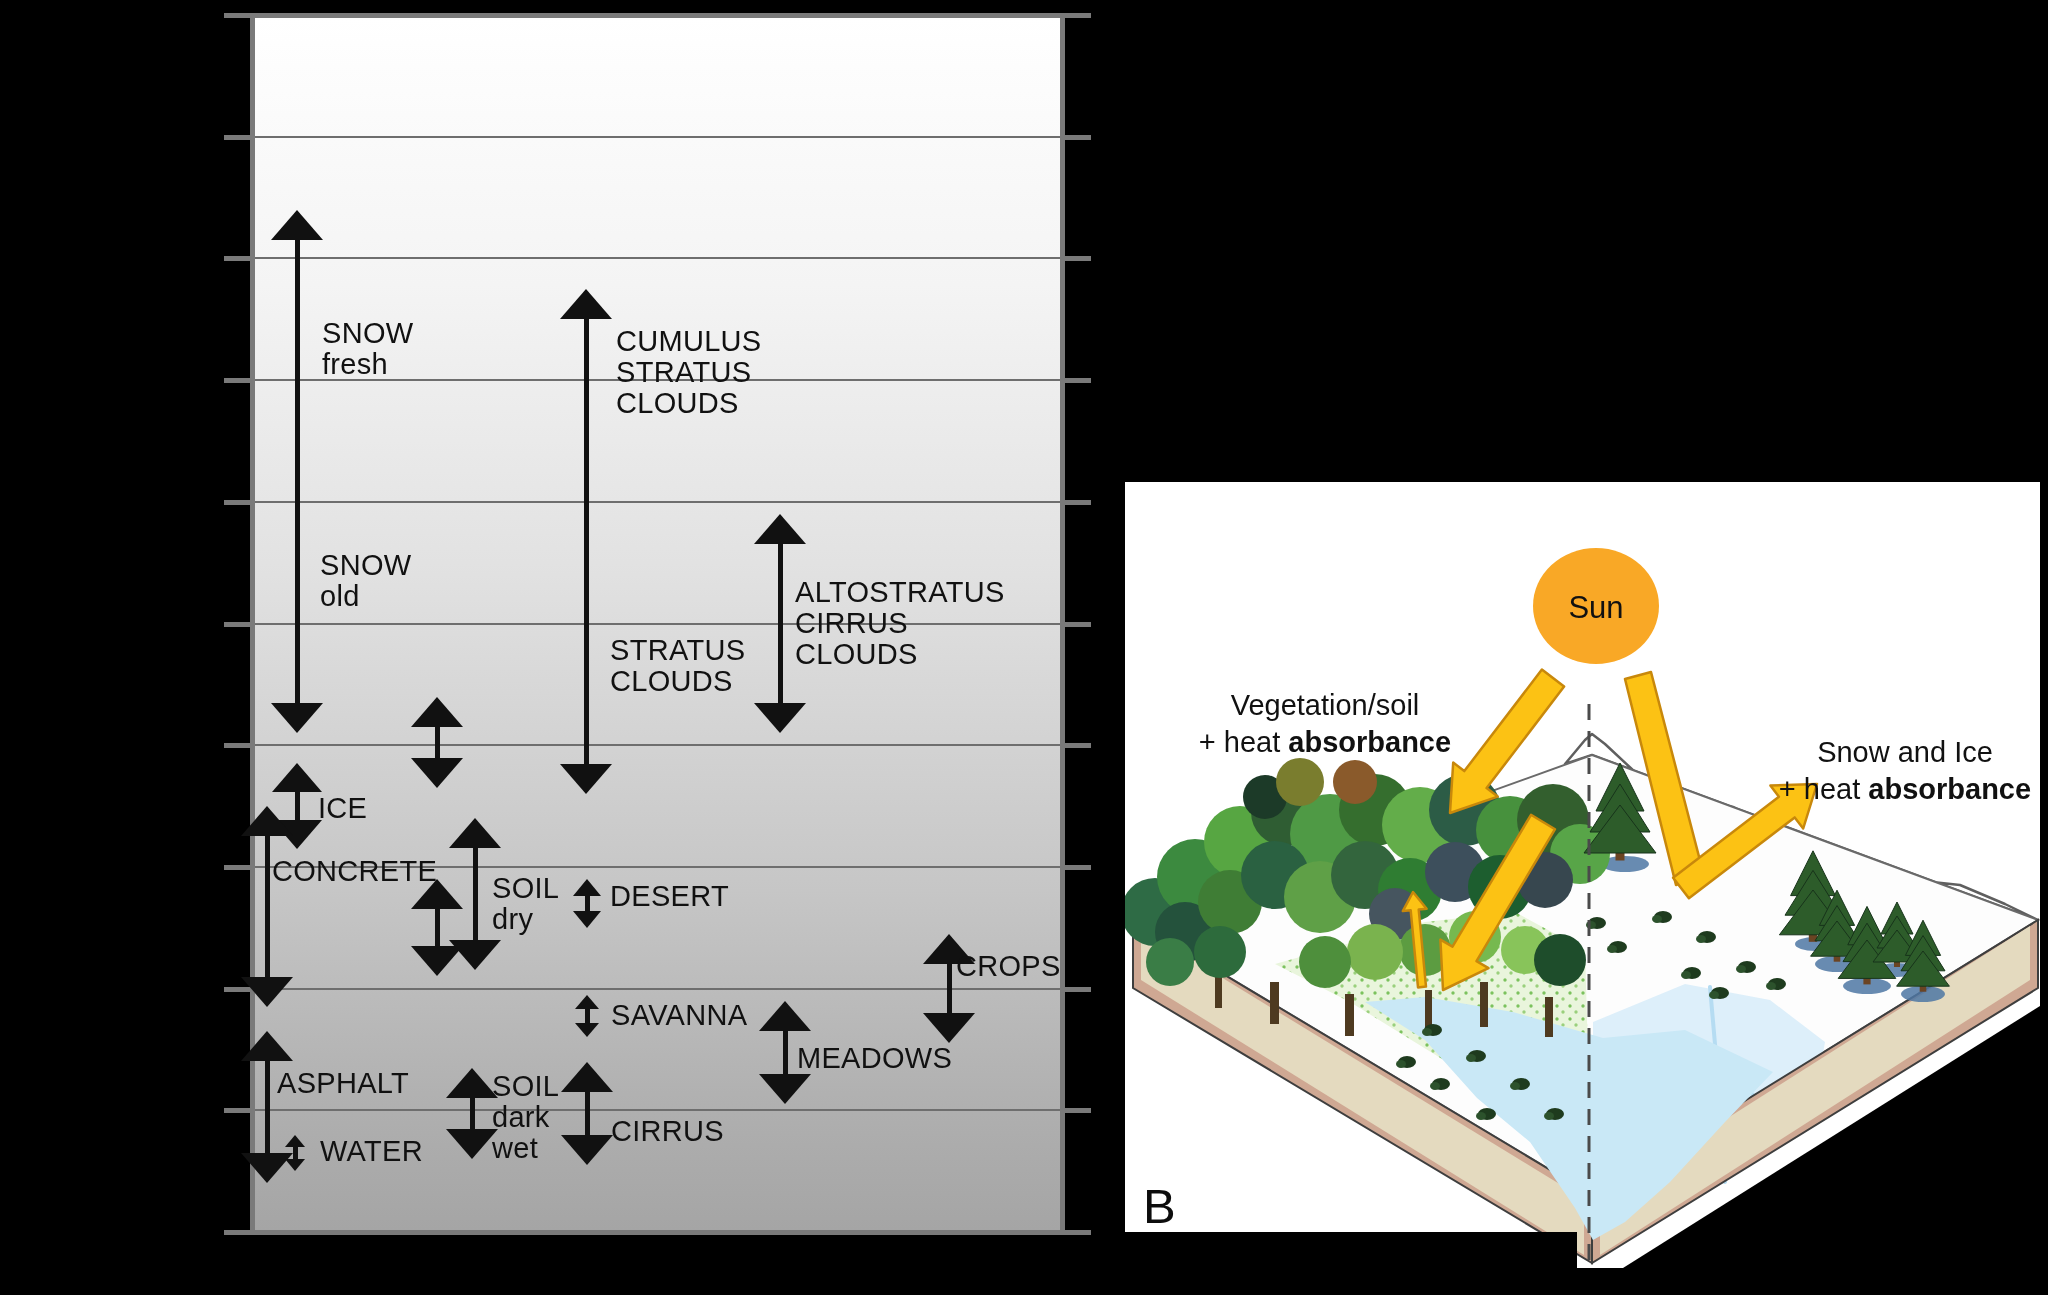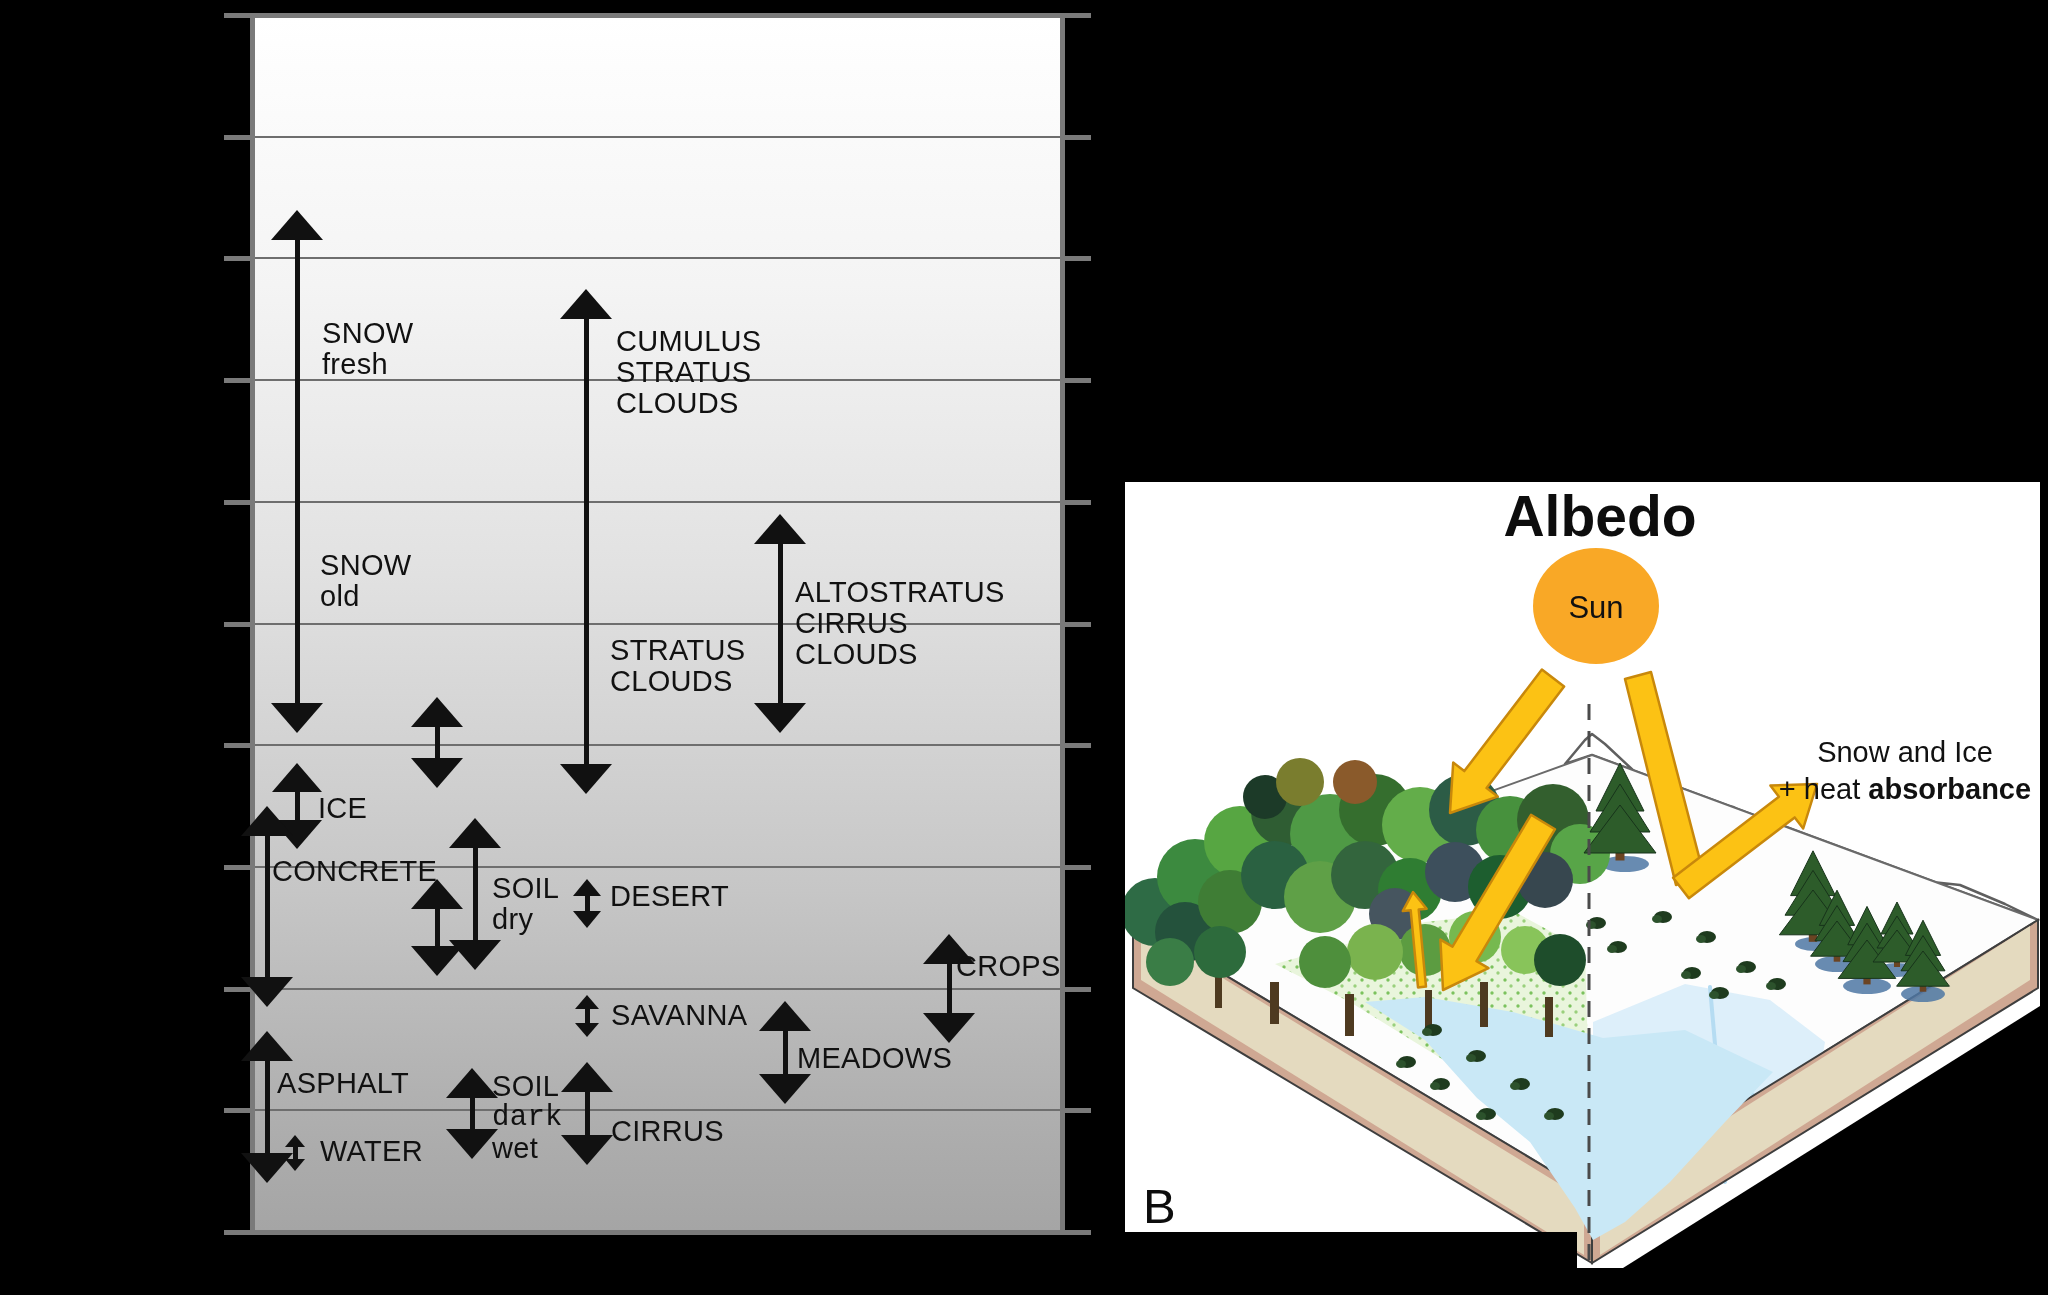--- a/index.html
+++ b/index.html
@@ -189,21 +189,21 @@
           <span style="display: block;">MEADOWS</span>
         </div>
         <div class="rlabel" style="top: 1116px; left: 611px;">
           <span style="display: block;">CIRRUS</span>
         </div>
         <div class="rlabel" style="top: 1068px; left: 277px;">
           <span style="display: block;">ASPHALT</span>
         </div>
         <div class="rlabel" style="top: 1071px; left: 492px;">
           <span style="display: block;">SOIL</span>
-          <span style="display: block; font-family: Liberation Mono, monospace;">dark</span>
+          <span style="display: block;">dark</span>
           <span style="display: block;">wet</span>
         </div>
         <div class="rlabel" style="top: 1136px; left: 320px;">
           <span style="display: block;">WATER</span>
         </div>
       </div>
   </div>
 
   <div id="panelB">
     <svg id="scene" width="915" height="786" viewBox="0 0 915 786">
@@ -327,20 +327,23 @@
         <polygon points="500,197 526,190 578,390 551,403" fill="#FCC214" stroke="#C8880B" stroke-width="2.5" stroke-linejoin="round"></polygon>
         <polygon points="563.9,416.3 669.7,335.4 678.2,346.5 692,302 645.4,303.6 653.9,314.8 548.1,395.7" fill="#FCC214" stroke="#C8880B" stroke-width="2.5" stroke-linejoin="round"></polygon>
         <polygon points="416.9,187.5 339.3,289.1 328.2,280.6 325,331 372.7,314.6 361.6,306.1 439.1,204.5" fill="#FCC214" stroke="#C8880B" stroke-width="2.5" stroke-linejoin="round"></polygon>
         <polygon points="406,332.8 327.5,464.7 315.4,457.6 318,508 363.5,486.2 351.5,479.1 430,347.2" fill="#FCC214" stroke="#C8880B" stroke-width="2.5" stroke-linejoin="round"></polygon>
         <polygon points="301,504.6 293.7,427.5 301.6,426.8 288,410 277.8,429.1 285.7,428.3 293,505.4" fill="#FCC214" stroke="#C8880B" stroke-width="2.5" stroke-linejoin="round"></polygon>
         <ellipse cx="471" cy="124" rx="63" ry="58" fill="#F9A826"></ellipse>
         <text x="471" y="136" text-anchor="middle" font-size="31" fill="#111" font-family="Liberation Sans, sans-serif">Sun</text>
         <polygon points="915,524 915,786 498,786" fill="#000"></polygon>
         <rect x="0" y="750" width="452" height="36" fill="#000"></rect>
       </svg>
-    <div id="albedo-title">Albedo</div>
+    <div id="caption-left" class="caption">
+      <span>Vegetation/soil</span><br>
+      <span>+ heat </span><b>absorbance</b>
+    </div>
     <div id="caption-right" class="caption">
       <span>Snow and Ice</span><br>
       <span>+ heat </span><b>absorbance</b>
     </div>
     <div id="b-label">B</div>
   </div>
 </div>
 
 </body></html>

